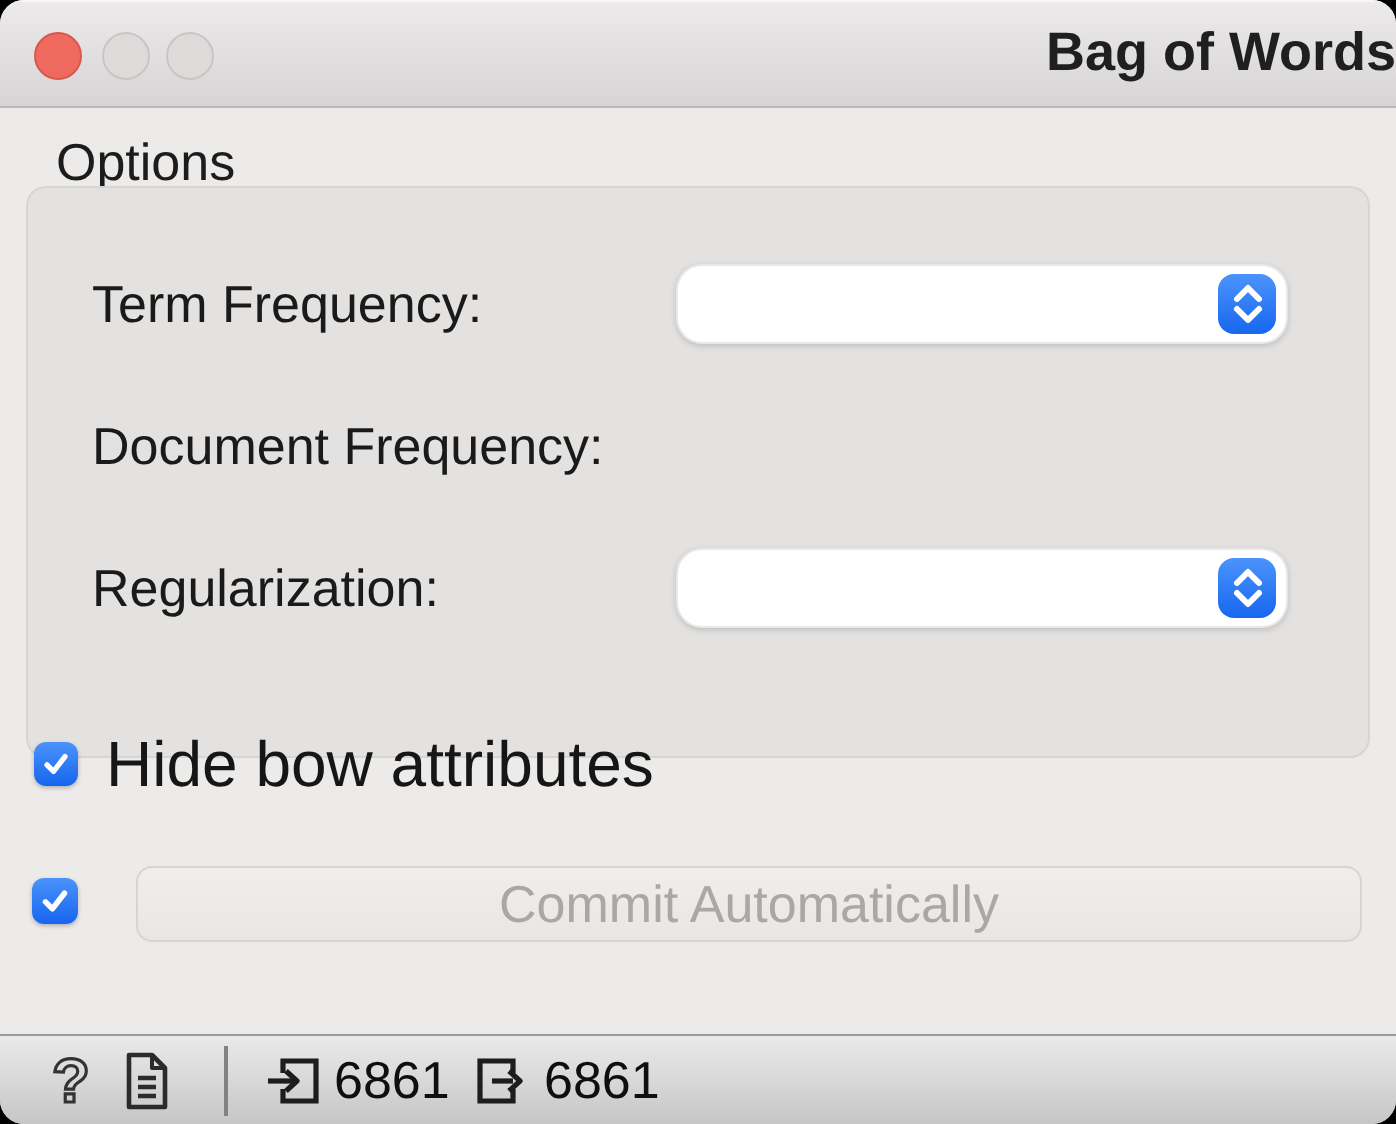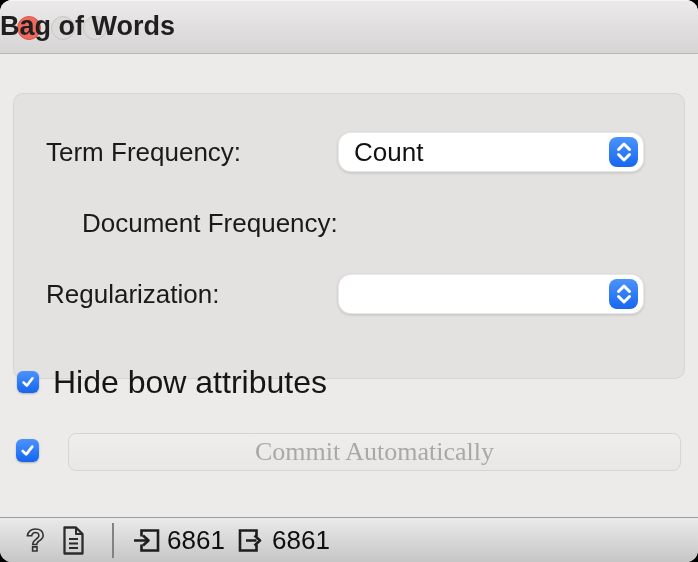--- a/index.html
+++ b/index.html
@@ -2,48 +2,48 @@
 <html><head>
 <meta charset="utf-8">
 <style>
   html,body{margin:0;padding:0;background:#000;}
   body{font-family:"Liberation Sans", sans-serif; -webkit-font-smoothing:antialiased;}
   .window{position:relative;width:698px;height:562px;background:#ecebe9;border-radius:12px;overflow:hidden;}
 
   
   .titlebar{position:absolute;left:0;top:0;width:698px;height:53px;
     background:linear-gradient(#eceaeb,#d6d4d5);border-bottom:1px solid #b9b7b8;box-shadow:inset 0 1px 0 rgba(255,255,255,.55);}
-  .title{position:absolute;left:0;top:0;width:100%;height:37px;line-height:53px;text-align:left;
+  .title{position:absolute;left:0;top:0;width:100%;height:37px;line-height:53px;text-align:right;
     font-size:27px;font-weight:700;color:#1f1f1f;border-radius:11px;}
   .tl{position:absolute;top:16px;width:24px;height:24px;border-radius:50%;box-sizing:border-box;}
   .tl.red{left:17px;background:#ee6a5f;border:1px solid #d8584c;}
   .tl.g1{left:51px;}
   .tl.g2{left:83px;}
   .tl.gray{background:#dcdbda;border:1px solid #c7c6c5;}
 
   
   .options-label{position:absolute;left:28px;top:66px;font-size:26px;color:#1c1c1c;}
   .groupbox{position:absolute;left:13px;top:93px;width:672px;height:286px;background:#e3e2e0;
     border:1px solid rgba(0,0,0,.055);border-radius:10px;box-sizing:border-box;}
   .row-label{position:absolute;left:32px;font-size:26px;color:#1a1a1a;line-height:40px;}
   .combobox{position:absolute;left:324px;width:306px;height:40px;background:#fff;border-radius:13px;
     border:1px solid rgba(0,0,0,.09);box-sizing:border-box;box-shadow:0 1px 3px rgba(0,0,0,.16);cursor:default;}
-  .r1{top:38px;} .r2{top:109px;margin-left:36px;} .r3{top:180px;}
+  .r1{top:38px;} .r2{top:109px;} .r3{top:180px;}
   .combo-value{position:absolute;left:15px;top:0;line-height:38px;font-size:26px;color:#111;}
   .stepper{position:absolute;right:5px;top:4px;width:29px;height:30px;border-radius:8px;
     background:linear-gradient(#4b93fc,#1767ef);display:flex;align-items:center;justify-content:center;}
 
   .checkbox{position:absolute;border-radius:6px;background:linear-gradient(#4b93fc,#1565ee);
     display:flex;align-items:center;justify-content:center;box-shadow:0 1px 2px rgba(0,0,0,.25);}
   .cb-hide{left:17px;top:371px;width:22px;height:22px;}
   .hide-label{position:absolute;left:53px;top:368px;font-size:32px;color:#161616;line-height:28px;}
   .cb-commit{left:16px;top:439px;width:23px;height:23px;}
   .commit-btn{position:absolute;left:68px;top:433px;width:613px;height:38px;border-radius:8px;
     background:linear-gradient(#efeeec,#e8e7e5);border:1px solid #d6d5d3;box-sizing:border-box;
-    font-family:Liberation Serif, serif;font-size:26px;color:#a9a8a6;text-align:center;line-height:34px;padding:0;}
+    font-family:Liberation Sans, sans-serif;font-size:26px;color:#a9a8a6;text-align:center;line-height:34px;padding:0;}
 
   
   .statusbar{position:absolute;left:0;top:517px;width:698px;height:45px;box-sizing:border-box;
     border-top:1px solid #9b9b9b;background:linear-gradient(#eaeaea,#c6c6c6);}
   .sb-abs{position:absolute;}
   .vsep{left:112px;top:5px;width:2px;height:35px;background:#828282;}
   .count{font-size:26px;color:#0f0f0f;line-height:29px;top:8px;}
   .n1{left:167px;} .n2{left:272px;}
 </style>
 </head>
@@ -51,26 +51,26 @@
 
 <div class="window">
 
   <div class="titlebar">
     <div class="tl red"></div>
     <div class="tl gray g1"></div>
     <div class="tl gray g2"></div>
     <div class="title">Bag of Words</div>
   </div>
 
+  <div class="options-label">Options</div>
 
   <div class="groupbox">
 
     <div class="row-label r1">Term Frequency:</div>
     <div class="combobox r1">
-      <span class="combo-value">Count</span>
       <span class="stepper">
         <svg width="22" height="24" viewBox="0 0 22 24">
             <path d="M5.5 9.5 L11 4 L16.5 9.5 M5.5 14.5 L11 20 L16.5 14.5" fill="none" stroke="#fff" stroke-width="3" stroke-linecap="round" stroke-linejoin="round"></path>
           </svg>
       </span>
     </div>
 
     <div class="row-label r2">Document Frequency:</div>
 
     <div class="row-label r3">Regularization:</div>

